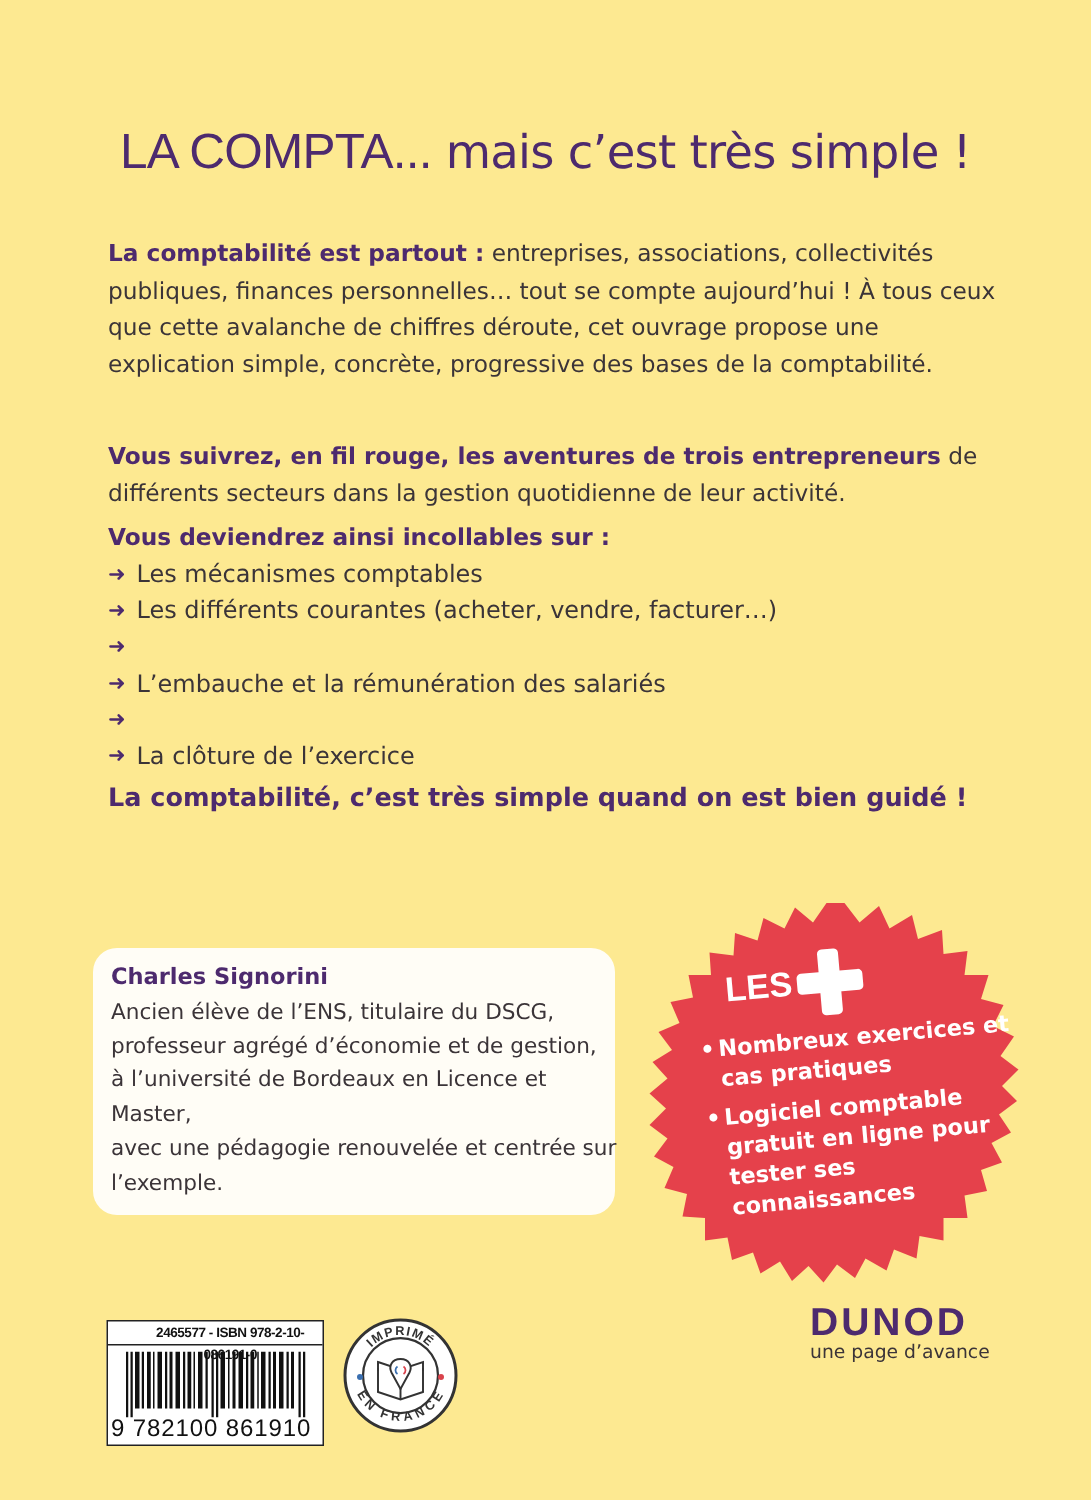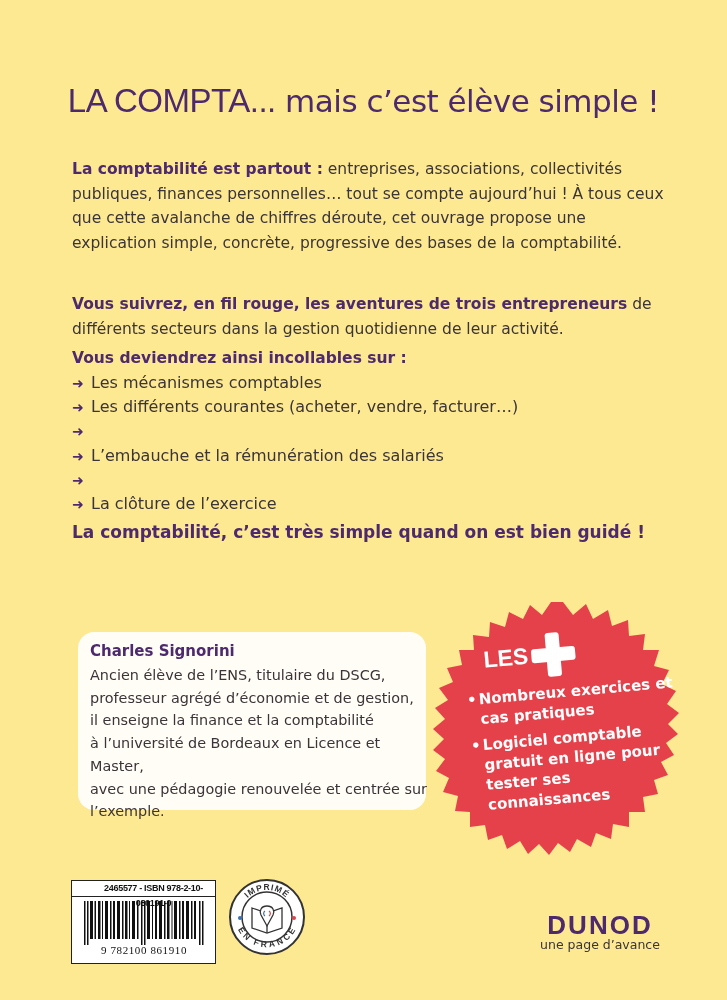--- a/index.html
+++ b/index.html
@@ -31,21 +31,21 @@
   .p2 { top: 292px; }
   .p3 { top: 346px; }
   .list { position: absolute; left: 72px; top: 371px; margin: 0; padding: 0; list-style: none; }
   .list li { font-size: 16px; line-height: 24.2px; color: #3b3438; display: flex; align-items: center; }
   .arrow { color: #4d2a6e; font-size: 14px; width: 19px; display: inline-block; }
   .conclusion {
     position: absolute; left: 72px; top: 522px; font-size: 17px; font-weight: bold; color: #4d2a6e;
   }
   .card {
     position: absolute; left: 62px; top: 632px; width: 348px; height: 178px;
-    background: #fffdf6; border-radius: 16px; margin-left: 16px;
+    background: #fffdf6; border-radius: 16px;
   }
   .card .name {
     position: absolute; left: 12px; top: 10px; font-size: 15px; font-weight: bold; color: #4d2a6e;
   }
   .card .bio {
     position: absolute; left: 12px; top: 32px; width: 340px;
     font-size: 14.4px; line-height: 22.7px; color: #3b3438;
   }
   .badge {
     position: absolute; left: 432px; top: 600px; width: 262px; height: 262px;
@@ -75,38 +75,38 @@
   .barcode-box {
     position: absolute; left: 71px; top: 880px; width: 143px; height: 82px;
     background: #fff; border: 1.5px solid #222;
   }
   .barcode-box .isbn {
     font-family: "Liberation Sans", sans-serif; font-size: 9px; font-weight: bold; color: #111;
     text-align: center; height: 15px; line-height: 15px; border-bottom: 1.5px solid #222; letter-spacing: -0.3px; padding-left: 20px;
   }
   .barcode-box .bars { position: absolute; left: 12px; top: 20px; width: 120px; height: 44px; }
   .barcode-box .digits {
-    position: absolute; left: 2px; top: 63px; width: 140px; text-align: center;
-    font-family: Liberation Serif, serif; font-size: 11px; color: #111; letter-spacing: 0.6px;
+    position: absolute; left: 2px; top: 63px; width: 140px; text-align: left;
+    font-family: Liberation Sans, sans-serif; font-size: 16px; color: #111; letter-spacing: 0.6px;
   }
   .stamp { position: absolute; left: 228px; top: 878px; width: 78px; height: 78px; }
-  .publisher { position: absolute; left: 540px; top: 912px; width: 120px; text-align: center; }
+  .publisher { position: absolute; left: 540px; top: 868px; width: 120px; }
   .publisher .brand {
     font-family: "Liberation Sans", sans-serif; font-weight: bold; font-size: 26px; color: #4d2a6e;
     letter-spacing: 2px; line-height: 26px;
   }
   .publisher .tagline { font-size: 12.5px; color: #3b3438; line-height: 14px; }
 </style>
 </head>
 <body>
 
 <div>
 
   <div class="title">
-    <span class="caps">LA COMPTA...</span><span class="script"> mais c’est élève simple !</span>
+    <span class="caps">LA COMPTA...</span><span class="script"> mais c’est très simple !</span>
   </div>
 
   <div class="para p1">
     <b>La comptabilité est partout :</b><span> entreprises, associations, collectivités publiques, finances personnelles… tout se compte aujourd’hui ! À tous ceux que cette avalanche de chiffres déroute, cet ouvrage propose une explication simple, concrète, progressive des bases de la comptabilité.</span>
   </div>
 
   <div class="para p2">
     <b>Vous suivrez, en fil rouge, les aventures de trois entrepreneurs</b><span> de différents secteurs dans la gestion quotidienne de leur activité.</span>
   </div>
 
@@ -139,21 +139,20 @@
       </li>
   </ul>
 
   <div class="conclusion">La comptabilité, c’est très simple quand on est bien guidé !</div>
 
   <div class="card">
     <div class="name">Charles Signorini</div>
     <div class="bio">
       <div>Ancien élève de l’ENS, titulaire du DSCG,</div>
       <div>professeur agrégé d’économie et de gestion,</div>
-      <div>il enseigne la finance et la comptabilité</div>
       <div>à l’université de Bordeaux en Licence et Master,</div>
       <div>avec une pédagogie renouvelée et centrée sur</div>
       <div> l’exemple.</div>
     </div>
   </div>
 
   <div class="badge">
     <svg width="262" height="262" viewBox="0 0 262 262">
       <polygon fill="#e5414b" points="
         131,2 141,15 154,4 161,19 176,10 180,26 196,20 197,36 213,34 211,50 227,50 222,66 237,70 230,84 244,91 235,104 247,113 236,124 246,134 234,143 242,155 229,162 236,175 222,180 226,194 211,197 213,212 197,212 197,227 181,224 179,239 164,233 159,247 145,239 138,252 126,243 117,255 107,244 96,254 88,241 75,249 70,235 56,240 53,225 38,227 38,212 23,211 26,196 11,192 17,178 4,171 13,159 1,150 12,139 1,129 13,119 3,108 16,100 7,88 21,82 15,68 30,65 27,50 42,50 41,35 57,37 58,22 73,27 77,12 91,19 98,5 110,15 119,2"></polygon>

